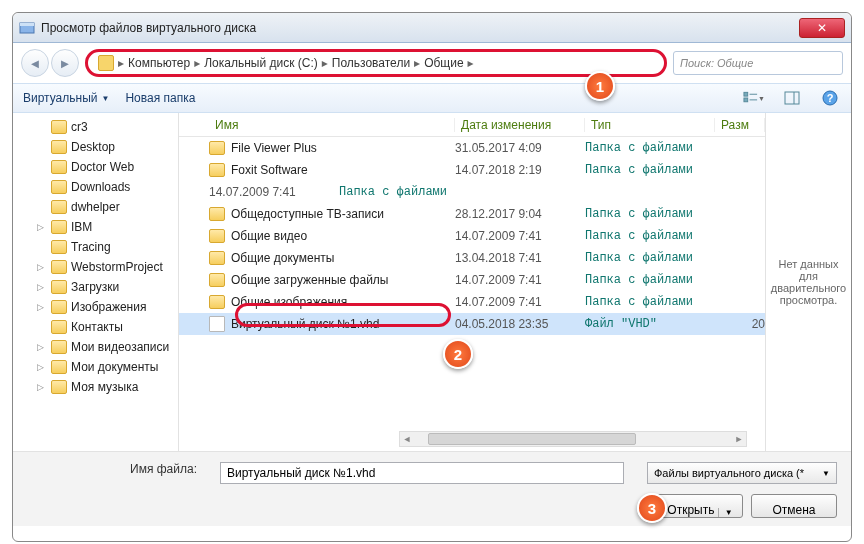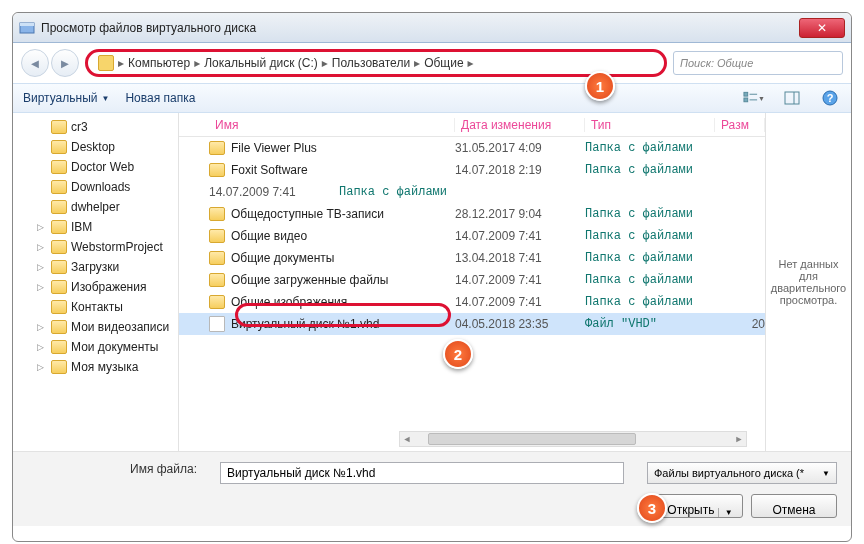--- a/index.html
+++ b/index.html
@@ -26,21 +26,21 @@
 .ticonbtn { width: 22px; height: 18px; display: flex; align-items: center; justify-content: center; }
 
 .main { display: flex; height: 338px; }
 .tree { width: 184px; border-right: 1px solid #e2e2e2; overflow: hidden; padding: 4px 0; }
 .tree .titem { display: flex; align-items: center; height: 20px; font-size: 12px; padding-left: 24px; gap: 4px; color: #222; white-space: nowrap; }
 .ficon { width: 16px; height: 14px; background: linear-gradient(#ffe9a8,#f6ce5e); border: 1px solid #d8a830; border-radius: 2px; flex-shrink: 0; }
 .expander { width: 10px; color: #888; font-size: 9px; display: inline-block; }
 
 .filepane { flex: 1; display: flex; background: #fff; }
 .filelist { flex: 1; position: relative; }
-.colhead { height: 24px; display: flex; align-items: center; font-size: 12px; color: #ec4899; border-bottom: 1px solid #e6e6e6; padding-left: 30px; }
+.colhead { height: 24px; display: flex; align-items: center; font-size: 12px; color: #4d7c0f; border-bottom: 1px solid #e6e6e6; padding-left: 30px; }
 .ch { border-right: 1px solid #eee; padding-left: 6px; }
 .ch1 { width: 246px; } .ch2 { width: 130px; } .ch3 { width: 130px; } .ch4 { width: 50px; }
 .row { height: 22px; display: flex; align-items: center; font-size: 12px; color: #222; padding-left: 30px; }
 .row .c1 { width: 246px; display: flex; align-items: center; gap: 6px; }
 .row .c2 { width: 130px; color: #555; } .row .c3 { width: 130px; color: #0f766e; font-family: Liberation Mono, monospace; } .row .c4 { width: 50px; color: #555; text-align: right; }
 .row.sel { background: #cfe4fb; }
 .fileicon { width: 16px; height: 16px; background: #fff; border: 1px solid #b8b8b8; border-radius: 1px; }
 .selring { position: absolute; border: 3px solid #d13; border-radius: 12px; left: 222px; top: 290px; width: 216px; height: 24px; pointer-events: none; }
 .hscroll { position: absolute; bottom: 4px; left: 220px; right: 18px; height: 16px; background: #f0f0f0; border: 1px solid #ddd; display: flex; align-items: center; }
 .hscroll .thumb { width: 60%; height: 12px; background: #d6d6d6; border: 1px solid #bbb; margin: 0 14px; border-radius: 2px; }
@@ -153,20 +153,25 @@
           <span class="expander"></span>
           <span class="ficon"></span>
           <span>dwhelper</span>
         </div>
         <div class="titem">
           <span class="expander">▷</span>
           <span class="ficon"></span>
           <span>IBM</span>
         </div>
         <div class="titem">
+          <span class="expander"></span>
+          <span class="ficon"></span>
+          <span>Tracing</span>
+        </div>
+        <div class="titem">
           <span class="expander">▷</span>
           <span class="ficon"></span>
           <span>WebstormProject</span>
         </div>
         <div class="titem">
           <span class="expander">▷</span>
           <span class="ficon"></span>
           <span>Загрузки</span>
         </div>
         <div class="titem">

